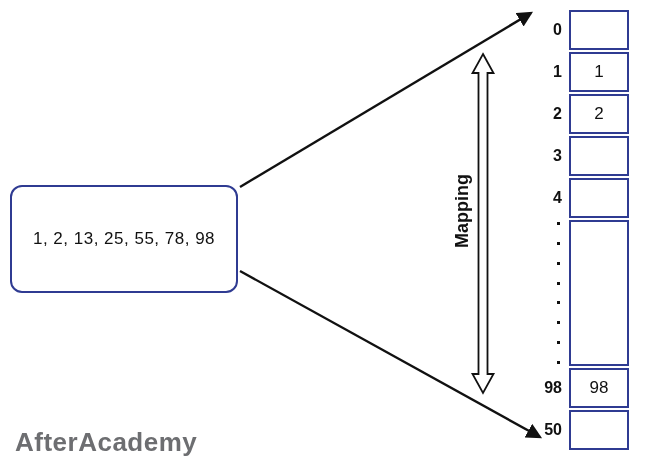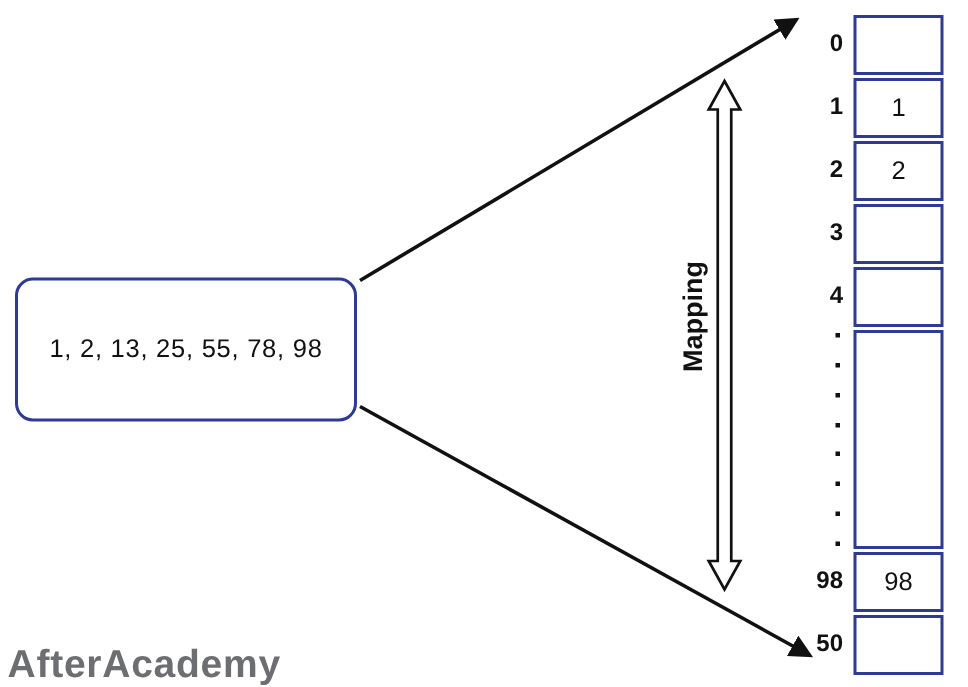--- a/index.html
+++ b/index.html
@@ -21,21 +21,21 @@
   }
   .overlay {
     position: absolute;
     left: 0; top: 0;
     width: 645px; height: 458px;
     pointer-events: none;
   }
   .input-box {
     position: absolute;
     left: 10px; top: 185px;
-    width: 228px; height: 96px;
+    width: 228px; height: 108px;
     border: 2px solid var(--navy);
     border-radius: 12px;
     background: #ffffff;
     display: flex;
     align-items: center;
     justify-content: center;
   }
   .input-box span {
     font-size: 17px;
     color: var(--ink);
@@ -89,21 +89,21 @@
     justify-content: space-between;
     align-items: flex-end;
     padding: 2px 9px 2px 0;
   }
   .dot {
     width: 3px; height: 3px;
     background: var(--ink);
   }
   .watermark {
     position: absolute;
-    left: 5px; top: 427px;
+    left: 15px; top: 427px;
     font-size: 26px;
     font-weight: bold;
     color: var(--gray);
     letter-spacing: 0.5px;
   }
 </style>
 </head>
 <body>
 
 <div class="canvas">

